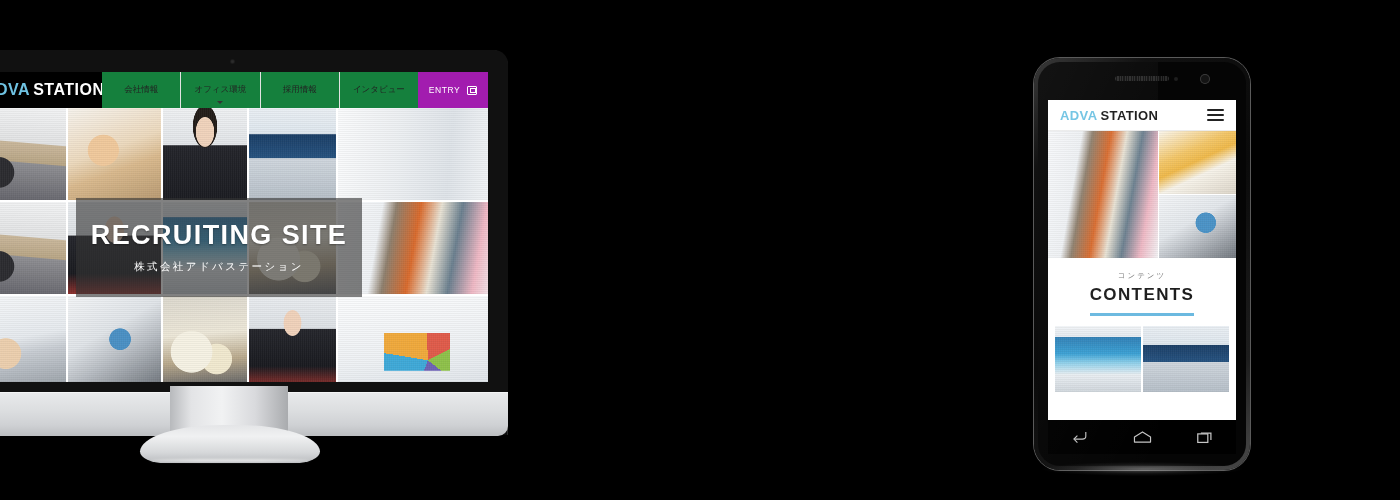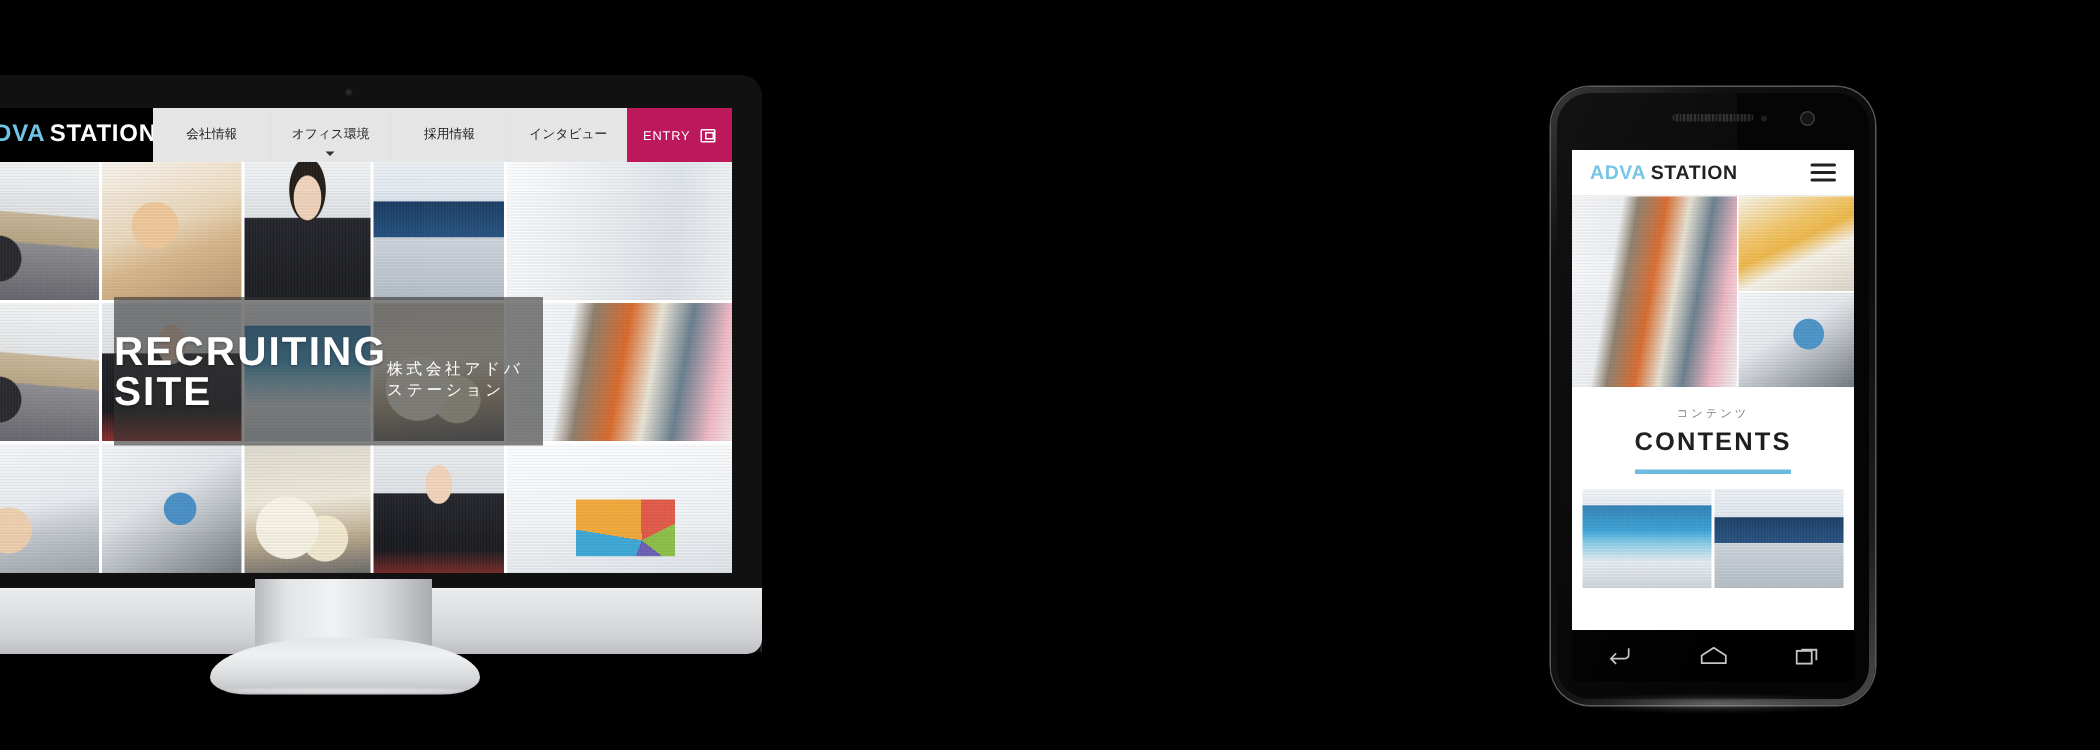--- a/index.html
+++ b/index.html
@@ -24,39 +24,39 @@
     background:linear-gradient(180deg,#e4e5e7 0%,#f0f1f2 30%,#d6d8da 72%,#b9bbbe 100%);
     border-radius:46% 46% 14% 14%/ 70% 70% 30% 30%;}
   .stand-foot:after{content:"";position:absolute;left:10px;bottom:1px;width:160px;height:3px;
     background:rgba(255,255,255,.55);border-radius:50%;filter:blur(1px);}
 
   
   .d-header{position:relative;height:36px;background:#000;display:flex;align-items:stretch;z-index:5;}
   .d-logo{width:118px;display:flex;align-items:center;padding-left:4px;letter-spacing:.5px;}
   .d-logo .a{color:#6fc3e3;font-size:16px;font-weight:700;}
   .d-logo .s{color:#fff;font-size:16px;font-weight:700;margin-left:3px;}
-  .d-nav{flex:1;display:flex;background:#e5e5e5;}
+  .d-nav{flex:1;display:flex;background:#15803d;}
   .d-nav-item{flex:1;position:relative;display:flex;align-items:center;justify-content:center;
     font-size:8.5px;color:#222;border-left:1px solid #e2e2e2;}
   .d-nav-item:first-child{border-left:none;}
   .d-caret{position:absolute;left:50%;transform:translateX(-50%);bottom:4px;
     width:0;height:0;border-left:3px solid transparent;border-right:3px solid transparent;border-top:3.5px solid #333;}
-  .d-entry{width:70px;background:#be185d;color:#fff;display:flex;align-items:center;justify-content:center;
+  .d-entry{width:70px;background:#a21caf;color:#fff;display:flex;align-items:center;justify-content:center;
     gap:7px;font-size:8.5px;letter-spacing:.6px;}
   .ext-ico{width:8px;height:7px;border:1.2px solid #fff;border-radius:1px;position:relative;display:inline-block;}
   .ext-ico:after{content:"";position:absolute;left:1.5px;top:1.2px;width:4px;height:3px;border:1px solid #fff;}
 
   
   .d-hero{position:relative;height:274px;display:grid;
     grid-template-columns:86px 93px 84px 87px 158px;
     grid-template-rows:92px 92px 90px;gap:2px;background:#fff;}
   .ph{position:relative;overflow:hidden;}
   .ph>span{position:absolute;inset:0;}
   .hero-band{position:absolute;left:96px;top:90px;width:286px;height:99px;
-    background:rgba(52,52,52,.62);display:flex;flex-direction:row;align-items:center;justify-content:center;z-index:4;}
+    background:rgba(52,52,52,.62);display:flex;flex-direction:column;align-items:center;justify-content:center;z-index:4;}
   .hero-title{color:#fff;font-size:27px;font-weight:700;letter-spacing:1.4px;line-height:1;
     font-family:"Liberation Sans",sans-serif;text-shadow:0 1px 2px rgba(0,0,0,.35);}
   .hero-sub{color:#fff;font-size:10.5px;letter-spacing:2.4px;margin-top:11px;}
 
   
   .phone{position:absolute;left:1034px;top:58px;width:216px;height:412px;}
   .phone-body{position:absolute;inset:0;border-radius:26px;
     background:linear-gradient(135deg,#3a3a3a 0%,#111 18%,#0a0a0a 50%,#1d1d1d 82%,#4a4a4a 100%);
     box-shadow:0 0 0 1px #5a5a5a, 0 10px 26px rgba(0,0,0,.8);}
   .phone-inner{position:absolute;left:4px;top:4px;right:4px;bottom:4px;border-radius:22px;background:#050505;}

